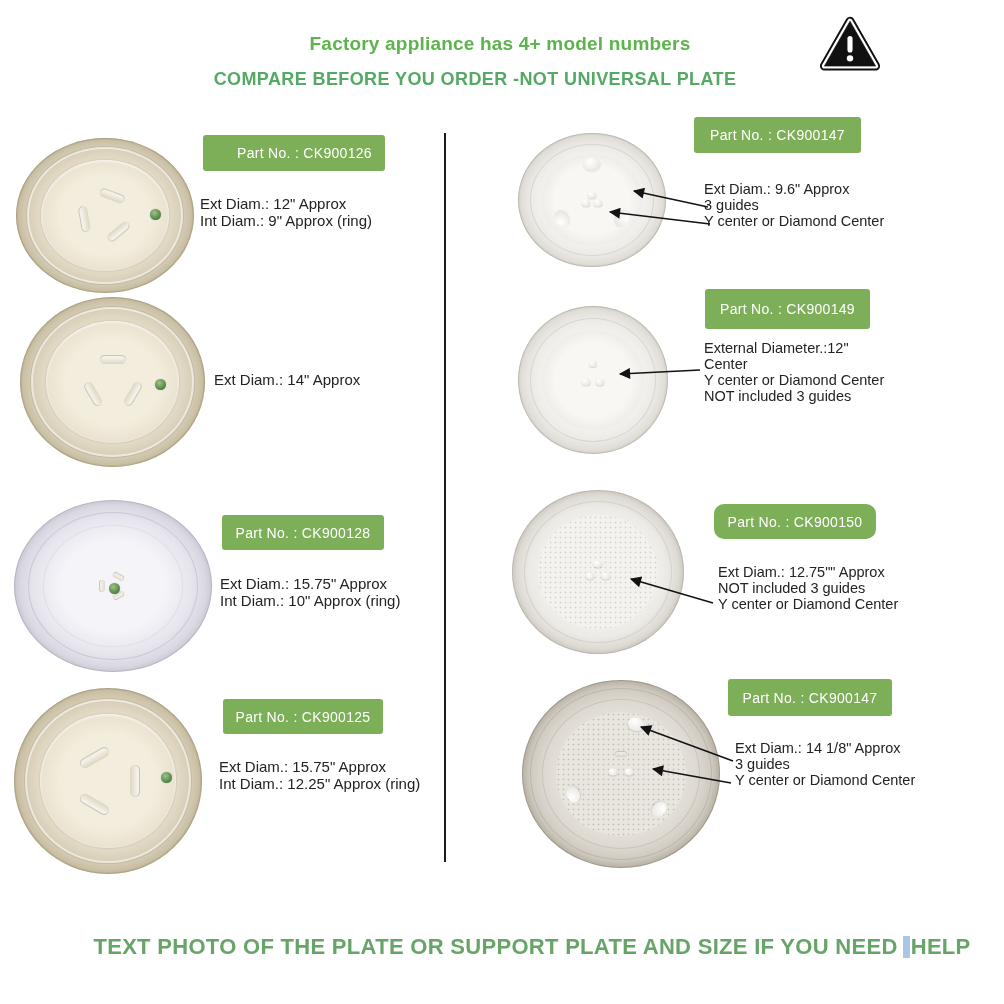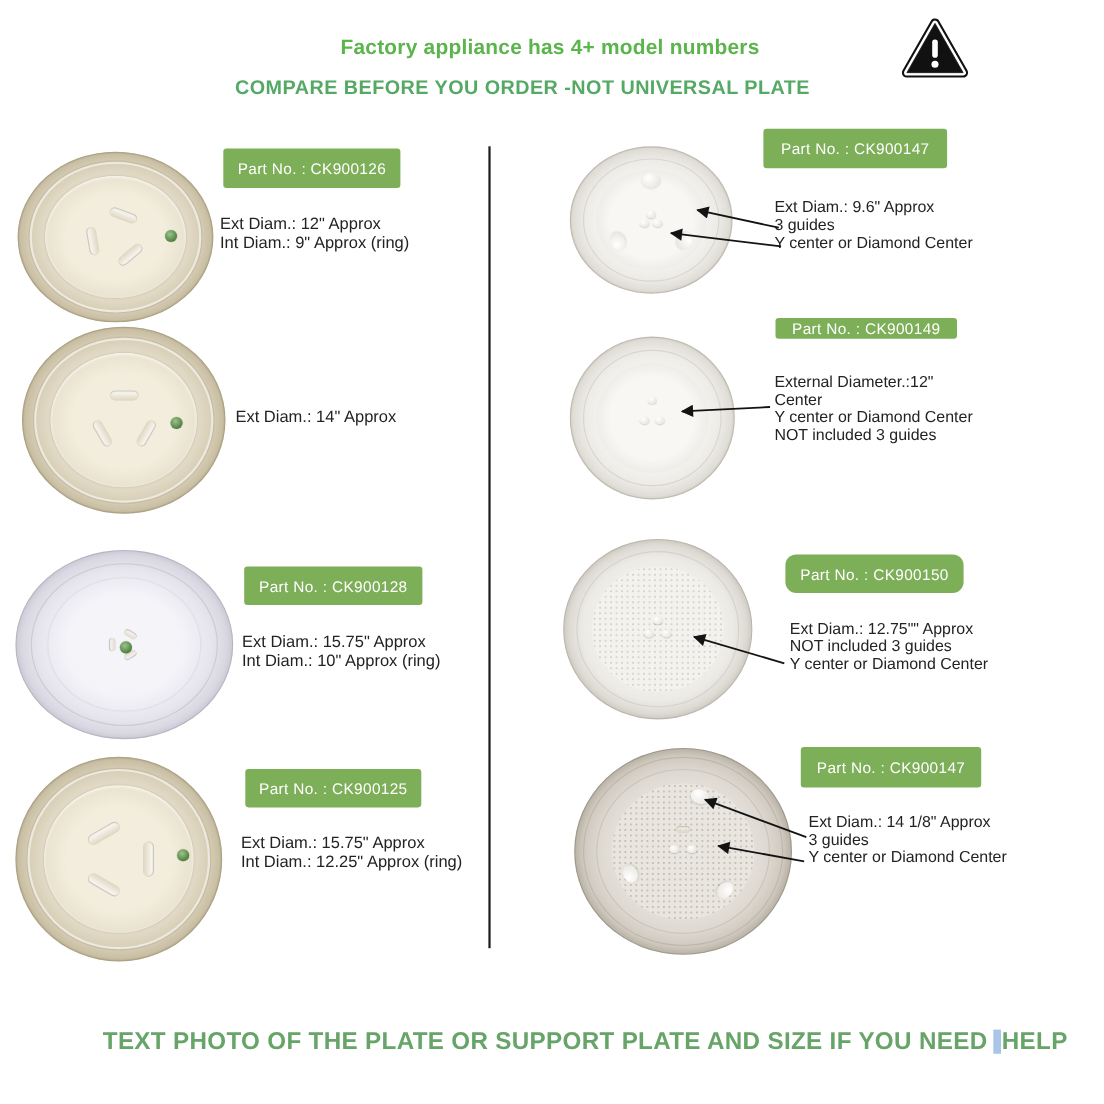--- a/index.html
+++ b/index.html
@@ -92,21 +92,21 @@
   <div class="divider"></div>
 
   <div class="plate beige" style="left:16px;top:138px;width:178px;height:155px;">
     <div class="r1"></div>
       <div class="well"></div>
     <span class="arc" style="transform:rotate(20deg) translateY(-21px);"></span>
     <span class="arc" style="transform:rotate(140deg) translateY(-21px);"></span>
     <span class="arc" style="transform:rotate(260deg) translateY(-21px);"></span>
     <span class="sticker" style="left:75%;top:46%;"></span>
   </div>
-  <div class="badge" style="left:203px;top:135px;width:161px;height:36px;">Part No. :  CK900126</div>
+  <div class="badge" style="left:203px;top:135px;width:161px;height:36px;padding-left:21px;">Part No. :  CK900126</div>
   <div class="specs" style="left:200px;top:195px;">
     <div>Ext Diam.: 12" Approx</div>
     <div>Int Diam.: 9" Approx (ring)</div>
   </div>
 
   <div class="plate beige" style="left:20px;top:297px;width:185px;height:170px;">
     <div class="r1"></div>
       <div class="well"></div>
     <span class="arc" style="transform:rotate(0deg) translateY(-23px);"></span>
     <span class="arc" style="transform:rotate(120deg) translateY(-23px);"></span>
@@ -162,21 +162,21 @@
     <div>Y center or Diamond Center</div>
   </div>
 
   <div class="plate clear" style="left:518px;top:306px;width:150px;height:148px;">
     <div class="r1"></div>
       <div class="well"></div>
     <span class="dotc" style="width:8px;height:6px;transform:translate(-50%,-50%) translate(0px,-16px);"></span>
     <span class="dotc" style="transform:translate(-50%,-50%) translate(-7px,2px);"></span>
     <span class="dotc" style="transform:translate(-50%,-50%) translate(7px,2px);"></span>
   </div>
-  <div class="badge" style="left:705px;top:289px;width:165px;height:19px;">Part No. :  CK900149</div>
+  <div class="badge" style="left:705px;top:289px;width:165px;height:40px;">Part No. :  CK900149</div>
   <div class="specs sm" style="left:704px;top:340px;">
     <div>External Diameter.:12"</div>
     <div>Center</div>
     <div>Y center or Diamond Center</div>
     <div>NOT included 3 guides</div>
   </div>
 
   <div class="plate frost" style="left:512px;top:490px;width:172px;height:164px;">
     <div class="r1"></div>
       <div class="well"></div>

